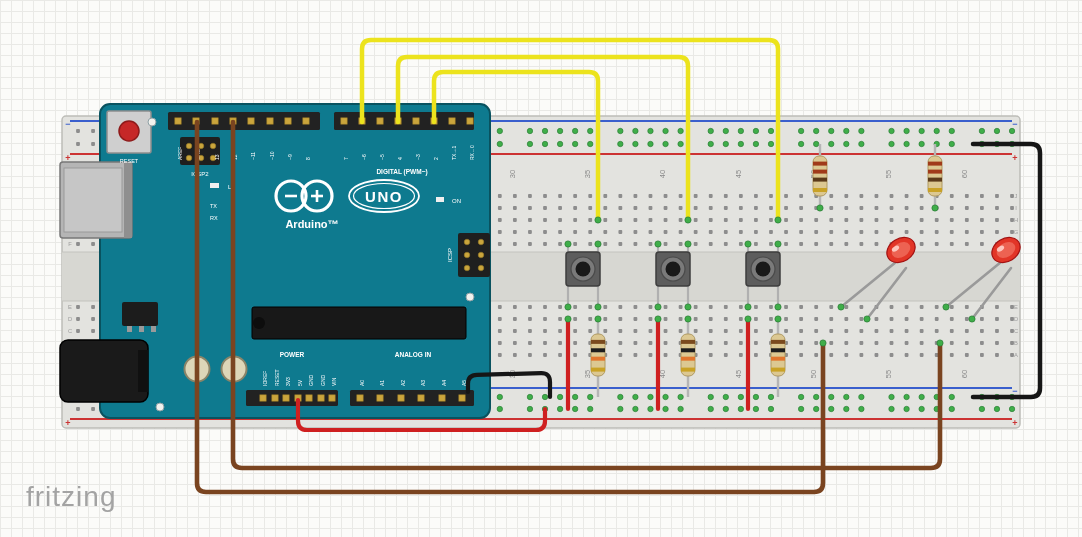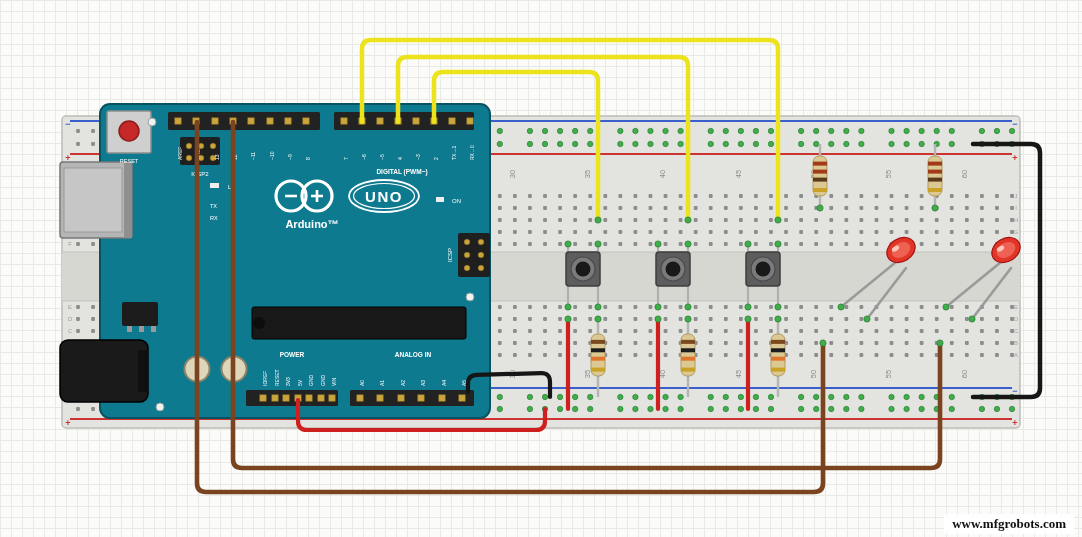--- a/index.html
+++ b/index.html
@@ -1205,14 +1205,14 @@
         <circle cx="867" cy="319" r="3.1" fill="#3fae49" stroke="#2d8038" stroke-width="0.8"></circle>
         <circle cx="946" cy="307" r="3.1" fill="#3fae49" stroke="#2d8038" stroke-width="0.8"></circle>
         <circle cx="972" cy="319" r="3.1" fill="#3fae49" stroke="#2d8038" stroke-width="0.8"></circle>
         <circle cx="823" cy="343" r="3.1" fill="#3fae49" stroke="#2d8038" stroke-width="0.8"></circle>
         <circle cx="940" cy="343" r="3.1" fill="#3fae49" stroke="#2d8038" stroke-width="0.8"></circle>
         <circle cx="820" cy="208" r="3.1" fill="#3fae49" stroke="#2d8038" stroke-width="0.8"></circle>
         <circle cx="935" cy="208" r="3.1" fill="#3fae49" stroke="#2d8038" stroke-width="0.8"></circle>
       </g>
   </svg>
 
-  <div class="watermark">www.mfgrobots.com</div>
+  <div class="fritzing">fritzing</div>
 </div>
 
 </body></html>

